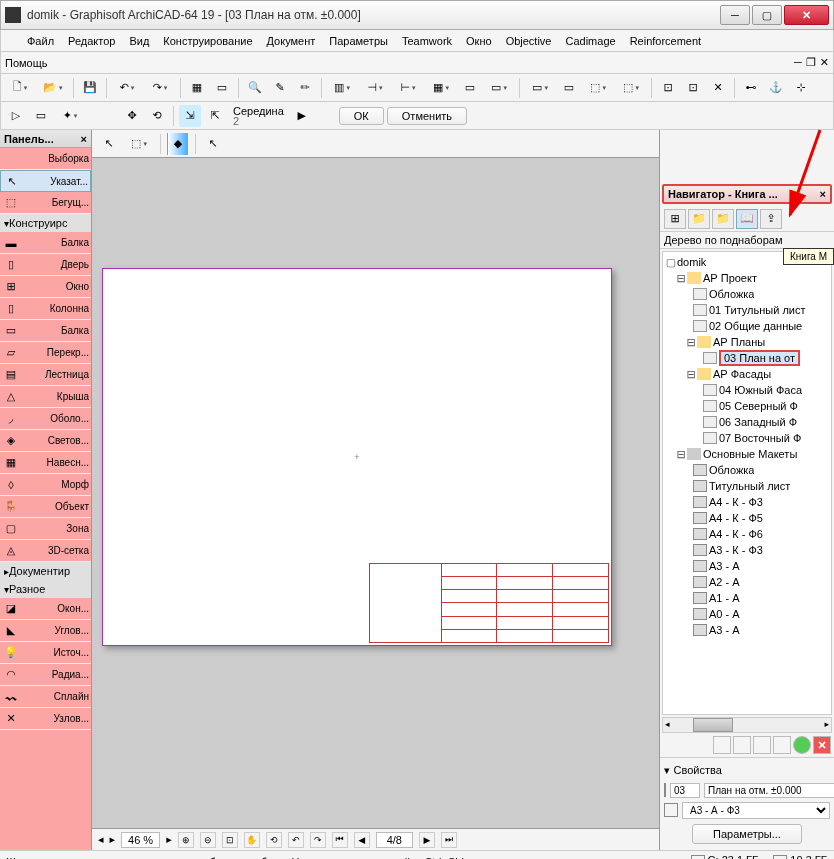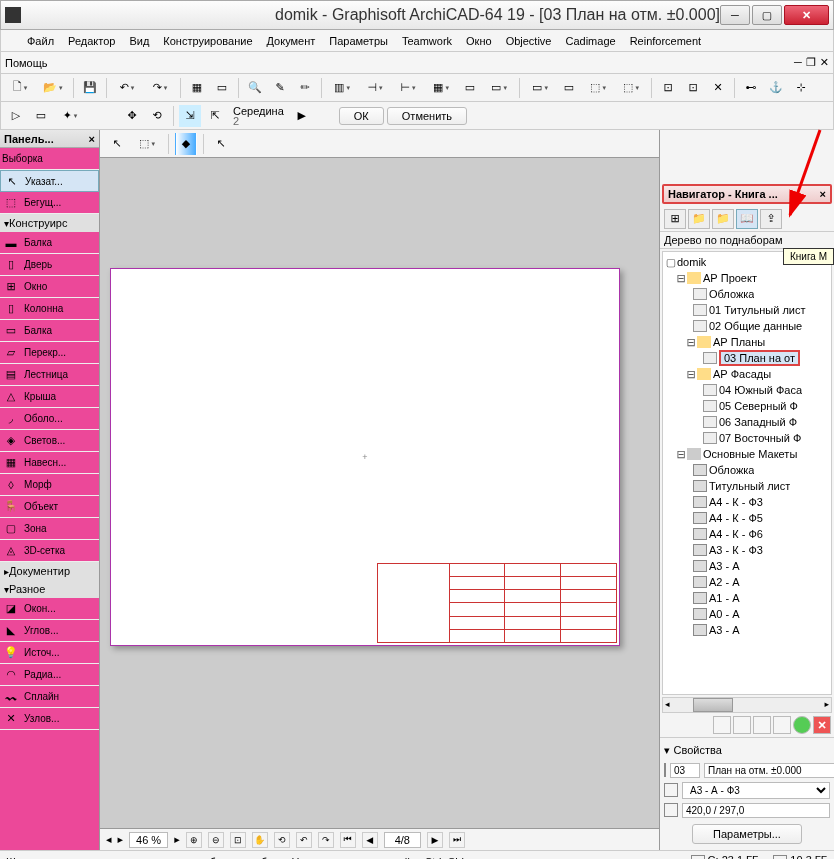--- a/index.html
+++ b/index.html
@@ -1,41 +1,41 @@
 <!DOCTYPE html>
 <html><head>
 <meta charset="utf-8">
 <style>
 * { box-sizing: border-box; margin: 0; padding: 0; font-family: Tahoma, sans-serif; font-size: 11px; }
 body { background: #fff; width: 834px; height: 859px; overflow: hidden; position: relative; }
 
 
 .titlebar { height: 30px; background: linear-gradient(#fdfdfd, #e8e8e8); border: 1px solid #aaa; display: flex; align-items: center; padding: 0 4px; }
 .titlebar .app-icon { width: 16px; height: 16px; background: #333; margin-right: 6px; }
-.titlebar .title { flex: 1; color: #333; font-size: 16px; text-align: right; }
+.titlebar .title { flex: 1; color: #333; font-size: 12px; }
 .win-btns { display: flex; gap: 2px; }
 .win-btn { width: 30px; height: 20px; background: linear-gradient(#f5f5f5, #ddd); border: 1px solid #999; border-radius: 2px; display: flex; align-items: center; justify-content: center; }
 .win-btn.close { background: linear-gradient(#e67, #c23); border-color: #a12; color: #fff; font-weight: bold; width: 45px; }
 
 
 .menubar { height: 22px; border: 1px solid #ccc; border-top: none; display: flex; align-items: center; padding: 0 4px; gap: 2px; background: #f5f5f5; }
 .menubar .menu-item { padding: 2px 6px; cursor: default; }
 .menubar2 { height: 22px; border: 1px solid #ccc; border-top: none; display: flex; align-items: center; padding: 0 4px; background: #f5f5f5; justify-content: space-between; }
 
 
 .toolbar-row { height: 28px; border: 1px solid #ccc; border-top: none; display: flex; align-items: center; padding: 0 4px; gap: 3px; background: #f4f4f4; }
 .tb-btn { width: 22px; height: 22px; border: 1px solid transparent; display: flex; align-items: center; justify-content: center; background: transparent; }
 .tb-sep { width: 1px; height: 20px; background: #ccc; margin: 0 2px; }
 .tb-btn.dd { width: 30px; }
 .tb-btn.dd::after { content: "▾"; font-size: 7px; margin-left: 2px; color: #555; }
 .btn-txt { padding: 2px 14px; border: 1px solid #bbb; background: linear-gradient(#fdfdfd, #eee); border-radius: 3px; }
 
 
 .main { display: flex; height: 720px; }
-.left-panel { width: 100px; border-right: 1px solid #999; background: #ec4899; display: flex; flex-direction: column; }
+.left-panel { width: 92px; border-right: 1px solid #999; background: #fca5a5; display: flex; flex-direction: column; text-align: right; }
 .panel-header { height: 18px; background: linear-gradient(#e8e8e8, #d8d8d8); border-bottom: 1px solid #aaa; display: flex; align-items: center; padding: 0 4px; font-weight: bold; font-size: 10px; }
 .panel-header .x { margin-left: auto; }
 .tool-row { display: flex; align-items: center; height: 22px; padding: 0 2px; gap: 4px; border-bottom: 1px solid #eee; }
 .tool-row.active { background: #d5e5f5; border: 1px solid #7ab; }
 .tool-row .icon-sm { width: 18px; height: 16px; display: flex; align-items: center; justify-content: center; }
 .tool-row .lbl { font-size: 10px; overflow: hidden; text-overflow: ellipsis; white-space: nowrap; flex: 1; }
 .group-hdr { height: 18px; background: #e0e0e0; padding: 0 4px; display: flex; align-items: center; font-size: 10px; }
 .group-hdr::before { content: "▸ "; }
 .group-hdr.open::before { content: "▾ "; }
 
@@ -503,24 +503,20 @@
         </div>
       <div class="props-row">
         <span class="ind-icon"></span>
         <input class="fld sm" value="03" style="">
         <input class="fld lg" value="План на отм. ±0.000" style="">
       </div>
       <div class="props-row">
         <span class="ind-icon"></span>
         <select class="fld lg"><option>А3 - А - Ф3</option></select>
       </div>
-      <div class="props-row">
-        <span class="ind-icon"></span>
-        <span class="fld lg">420,0 / 297,0</span>
-      </div>
       <button class="props-btn">Параметры...</button>
     </div>
   </div>
 </div>
 
 <div class="statusbar">
   <span>Щелкните на элементе или начертите область выбора. Нажмите и не отпускайте Ctrl+Shi</span>
   <div class="right">
     <span><span class="ind-icon"></span> <span>C: 23.1 ГБ</span></span>
     <span><span class="ind-icon"></span> <span>10.3 ГБ</span></span>

